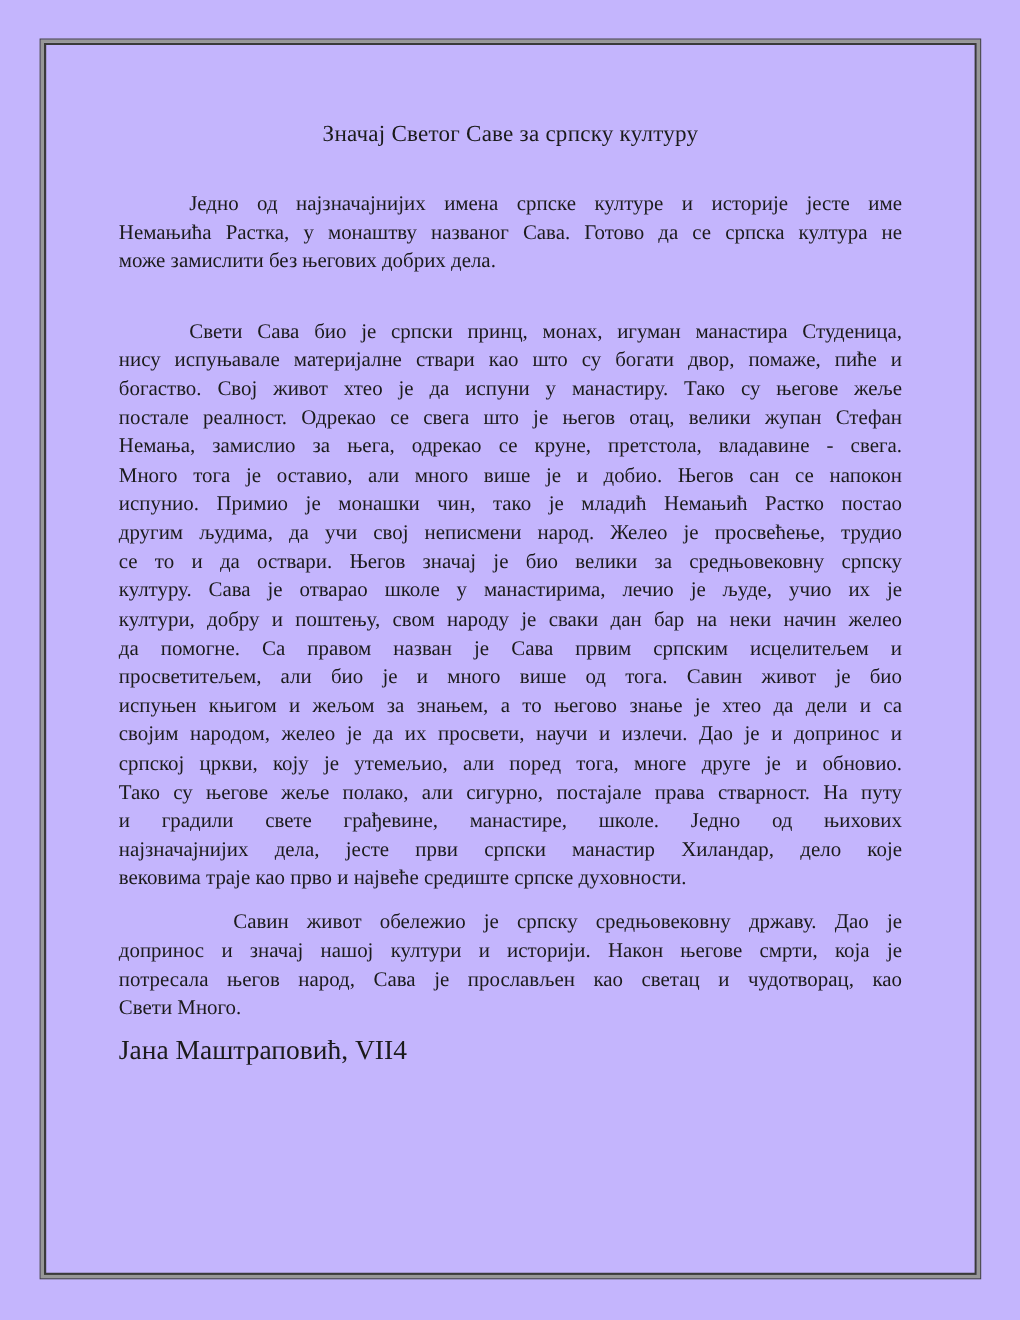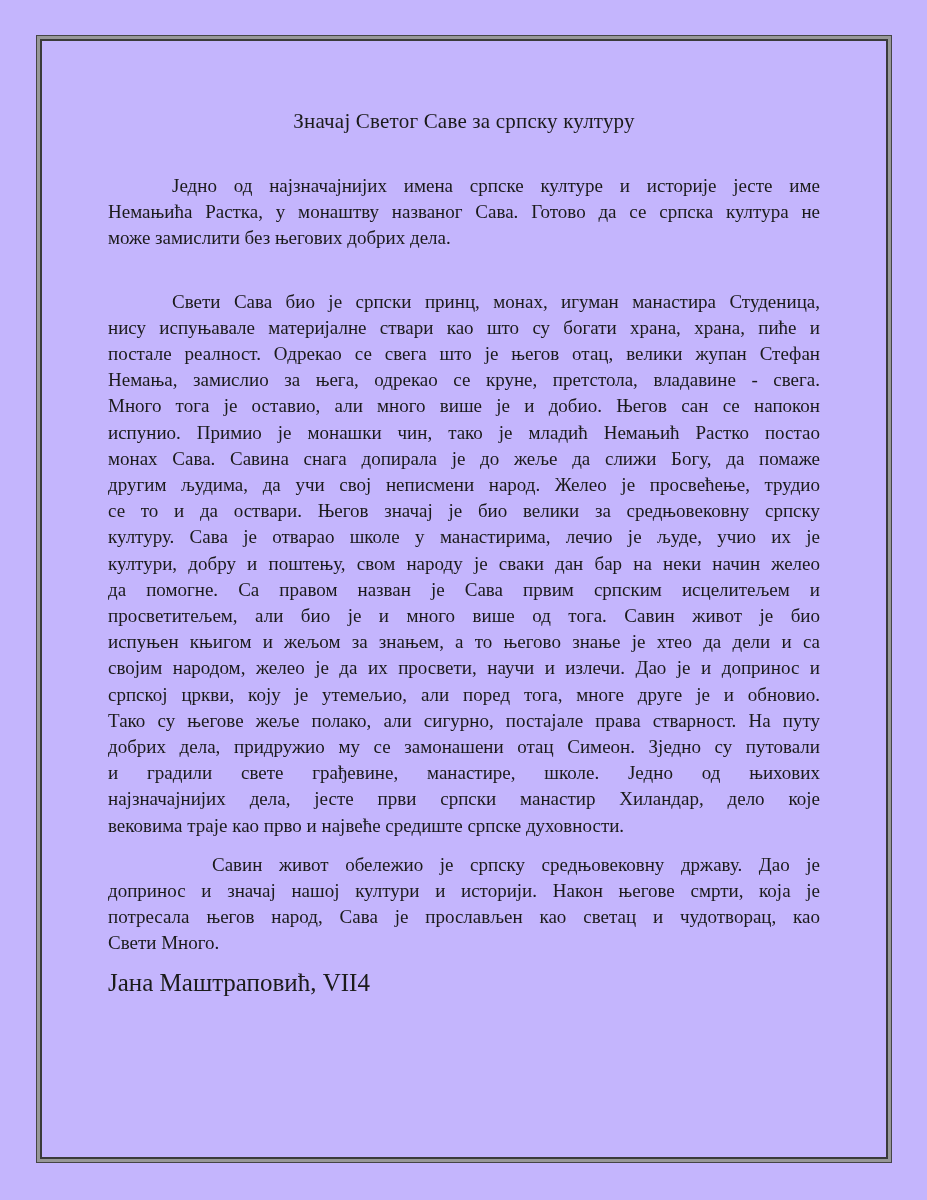--- a/index.html
+++ b/index.html
@@ -70,37 +70,36 @@
   <div class="content">
     <h1 class="title">Значај Светог Саве за српску културу</h1>
     <div id="paragraphs">
         <div class="paragraph indent-normal">
           <div class="line first">Једно од најзначајнијих имена српске културе и историје јесте име</div>
           <div class="line">Немањића Растка, у монаштву названог Сава. Готово да се српска култура не</div>
           <div class="line last">може замислити без његових добрих дела.</div>
         </div>
         <div class="paragraph indent-normal">
           <div class="line first">Свети Сава био је српски принц, монах, игуман манастира Студеница,</div>
-          <div class="line">нису испуњавале материјалне ствари као што су богати храна, храна, пиће и</div>
+          <div class="line">нису испуњавале материјалне ствари као што су богати двор, помаже, пиће и</div>
+          <div class="line">богаство. Свој живот хтео је да испуни у манастиру. Тако су његове жеље</div>
           <div class="line">постале реалност. Одрекао се свега што је његов отац, велики жупан Стефан</div>
           <div class="line">Немања, замислио за њега, одрекао се круне, претстола, владавине - свега.</div>
           <div class="line">Много тога је оставио, али много више је и добио. Његов сан се напокон</div>
           <div class="line">испунио. Примио је монашки чин, тако је младић Немањић Растко постао</div>
-          <div class="line">монах Сава. Савина снага допирала је до жеље да слижи Богу, да помаже</div>
           <div class="line">другим људима, да учи свој неписмени народ. Желео је просвећење, трудио</div>
           <div class="line">се то и да оствари. Његов значај је био велики за средњовековну српску</div>
           <div class="line">културу. Сава је отварао школе у манастирима, лечио је људе, учио их је</div>
           <div class="line">култури, добру и поштењу, свом народу је сваки дан бар на неки начин желео</div>
           <div class="line">да помогне. Са правом назван је Сава првим српским исцелитељем и</div>
           <div class="line">просветитељем, али био је и много више од тога. Савин живот је био</div>
           <div class="line">испуњен књигом и жељом за знањем, а то његово знање је хтео да дели и са</div>
           <div class="line">својим народом, желео је да их просвети, научи и излечи. Дао је и допринос и</div>
           <div class="line">српској цркви, коју је утемељио, али поред тога, многе друге је и обновио.</div>
           <div class="line">Тако су његове жеље полако, али сигурно, постајале права стварност. На путу</div>
-          <div class="line">добрих дела, придружио му се замонашени отац Симеон. Зједно су путовали</div>
           <div class="line">и градили свете грађевине, манастире, школе. Једно од њихових</div>
           <div class="line">најзначајнијих дела, јесте први српски манастир Хиландар, дело које</div>
           <div class="line last">вековима траје као прво и највеће средиште српске духовности.</div>
         </div>
         <div class="paragraph indent-large">
           <div class="line first">Савин живот обележио је српску средњовековну државу. Дао је</div>
           <div class="line">допринос и значај нашој култури и историји. Након његове смрти, која је</div>
           <div class="line">потресала његов народ, Сава је прослављен као светац и чудотворац, као</div>
           <div class="line last">Свети Много.</div>
         </div>

